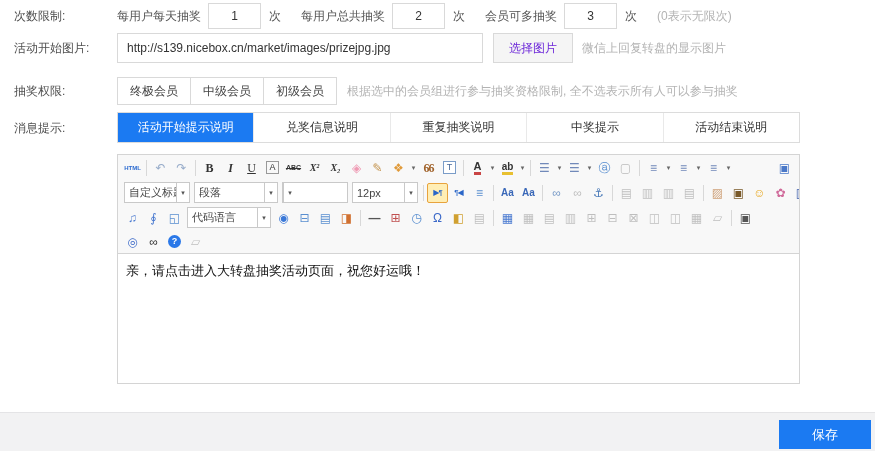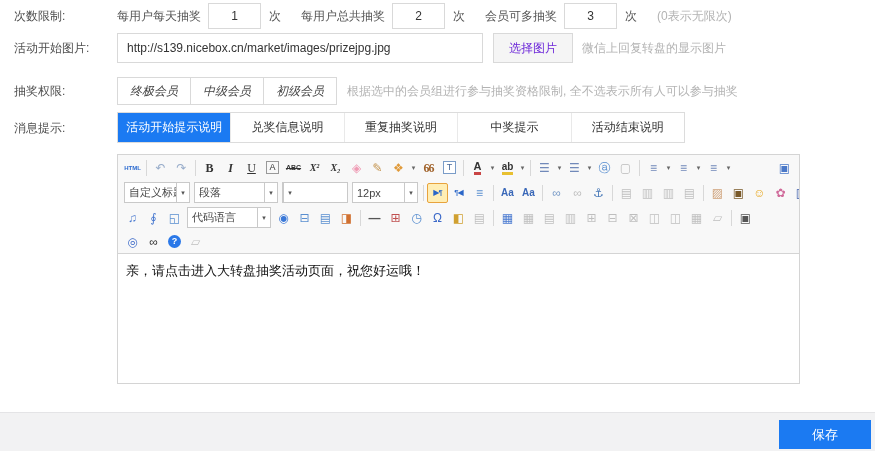--- a/index.html
+++ b/index.html
@@ -39,28 +39,28 @@
     background: #f5f5f5; border: 1px solid #d9d9d9; color: #6d28d9;
     font-size: 12px; cursor: pointer; font-family: "Liberation Sans", sans-serif;
   }
   #row-image .gray-hint { margin-left: 9px; }
 
   
   #row-permission { top: 76px; height: 30px; }
   .group-btn {
     height: 28px; min-width: 68px; padding: 0 12px; background: #fff;
     border: 1px solid #d9d9d9; margin-left: -1px; color: #444;
-    font-size: 12px; cursor: pointer; font-family: "Liberation Sans", sans-serif; font-style: italic;
+    font-size: 12px; cursor: pointer; font-family: "Liberation Sans", sans-serif;
   }
   .group-btn:first-child { margin-left: 0; }
   #row-permission .gray-hint { margin-left: 10px; }
 
   
   #tabbar {
-    position: absolute; top: 112px; left: 117px; width: 568px; height: 31px;
+    position: absolute; top: 112px; left: 117px; width: 683px; height: 31px;
     display: flex; border: 1px solid #dcdcdc; background: #fff;
   }
   #row-message-label { position: absolute; top: 120px; }
   .msg-tab {
     flex: 1; display: flex; align-items: center; justify-content: center;
     color: #333; cursor: pointer; border-left: 1px solid #e9e9e9;
   }
   .msg-tab:first-child { border-left: none; }
   .msg-tab.active { color: #fff; border-left: none; }
 

